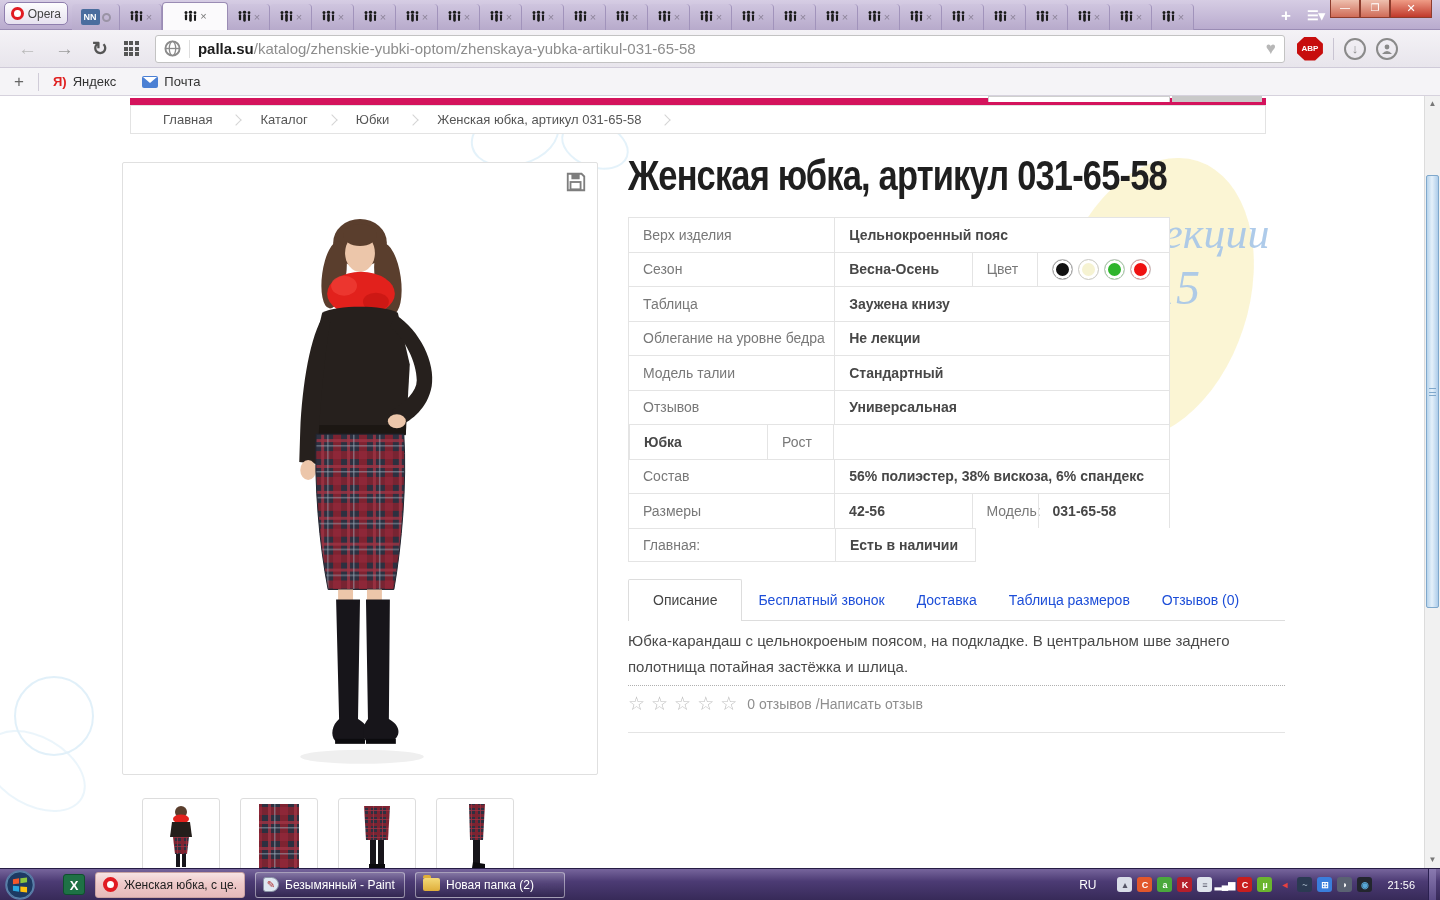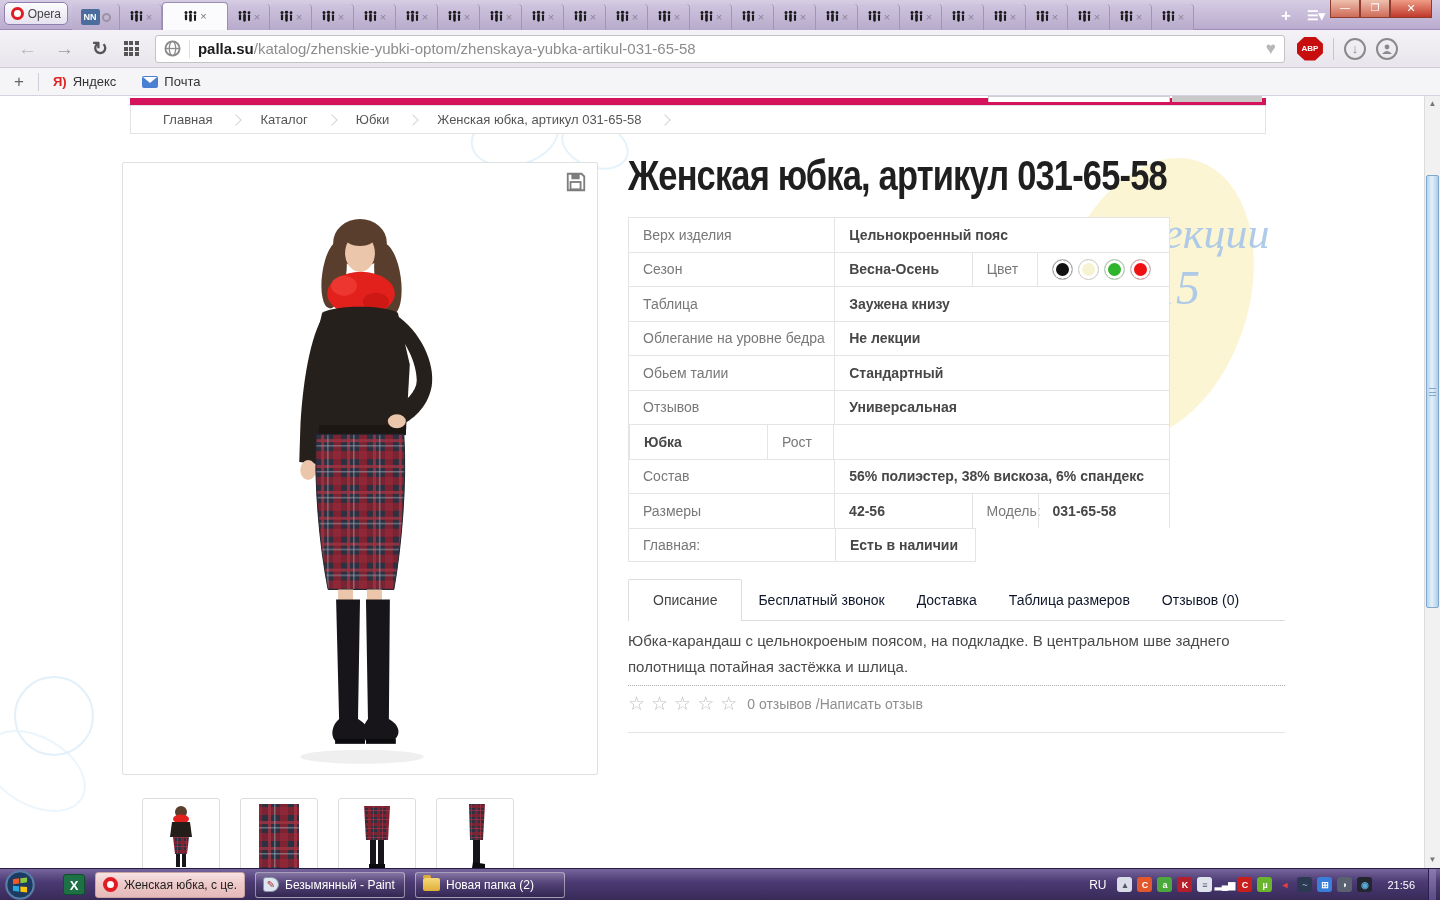--- a/index.html
+++ b/index.html
@@ -114,21 +114,21 @@
   .td { display:flex; align-items:center; padding-left:14px; }
   .td.c1 { width:206px; color:#787878; }
   .td.c2 { width:138px; font-weight:bold; color:#474747; border-left:1px solid #e4e4e4; }
   .td.c2.span { width:336px; }
   .td.c3 { width:66px; color:#787878; border-left:1px solid #e4e4e4; }
   .td.c4 { width:132px; font-weight:bold; color:#474747; border-left:1px solid #e4e4e4; gap:5px; }
   .swatch { width:21px; height:21px; border-radius:50%; border:1px solid #c9c9c9; box-shadow:inset 0 0 0 3px #fff; }
 
   .ptabs { position:absolute; left:628px; top:484px; width:657px; height:41px; display:flex; align-items:flex-end;
     border-bottom:1px solid #ddd; z-index:1; }
-  .ptab { font-size:14px; color:#0f172a; padding:0 16px 12px; }
+  .ptab { font-size:14px; color:#1d4ed8; padding:0 16px 12px; }
   .ptab.active { background:#fff; border:1px solid #ddd; border-bottom:none; color:#454545;
     padding:12px 24px 13px; margin-bottom:-1px; border-radius:2px 2px 0 0; }
   .p-desc { position:absolute; left:628px; top:532px; width:658px; font-size:15px; color:#4a4a4a; line-height:1.75; z-index:1; }
   .dotted-sep { position:absolute; left:628px; top:589px; width:657px; border-top:1px dotted #b0b0b0; z-index:1; }
   .stars-row { position:absolute; left:628px; top:596px; display:flex; align-items:center; z-index:1; }
   .star { color:#bdbdbd; font-size:19px; margin-right:6px; }
   .rev-txt { font-size:14px; color:#8e8e8e; margin-left:4px; }
   .rev-link { font-size:14px; color:#8e8e8e; }
   .solid-sep { position:absolute; left:628px; top:636px; width:657px; border-top:1px solid #e4e4e4; z-index:1; }
 
@@ -153,21 +153,21 @@
     background:linear-gradient(rgba(255,255,255,.18),rgba(255,255,255,.05) 45%,rgba(0,0,0,.12));
     display:flex; align-items:center; gap:6px; padding:0 7px; color:#fff; font-size:12px; }
   .task-btn.active { background:linear-gradient(#f7e3e3,#eec9c9 45%,#e5baba); color:#222; border-color:#caa3a3; }
   .task-btn .lbl { white-space:nowrap; overflow:hidden; }
   .ico-opera-sm { width:15px; height:15px; min-width:15px; border-radius:50%; border:4px solid #e11b22; background:#fff; }
   .ico-paint { width:16px; height:15px; min-width:16px; background:#dfe8f2; border:1px solid #8a93a5; border-radius:3px 8px 8px 3px;
     color:#b03030; font-size:10px; line-height:13px; text-align:center; }
   .ico-folder { width:17px; height:13px; min-width:17px; background:linear-gradient(#f4d978,#dfae3a); border-radius:2px; position:relative; }
   .ico-folder:before { content:""; position:absolute; left:0; top:-3px; width:8px; height:3px; background:#dfae3a; border-radius:2px 2px 0 0; }
   .tray { margin-left:auto; display:flex; align-items:center; gap:5px; padding-right:4px; }
-  .lang { color:#fff; font-size:12px; margin-right:6px; }
+  .lang { color:#fff; font-size:12px; margin-right:16px; }
   .tray-icon { width:15px; height:15px; border-radius:3px; font-size:9px; font-weight:bold;
     display:flex; align-items:center; justify-content:center; }
   .clock { color:#fff; font-size:11px; margin:0 8px 0 10px; }
   .show-desktop { width:8px; height:32px; background:linear-gradient(#8a7ab0,#5a4a85); border-left:1px solid #2a2050; }
   .svgdefs { position:absolute; width:0; height:0; }
 </style>
 </head>
 <body>
 
 <svg class="svgdefs" aria-hidden="true">
@@ -525,21 +525,21 @@
         </div>
         <div class="tr">
           <div class="td c1">Таблица</div>
           <div class="td c2 span">Заужена книзу</div>
         </div>
         <div class="tr">
           <div class="td c1">Облегание на уровне бедра</div>
           <div class="td c2 span">Не лекции</div>
         </div>
         <div class="tr">
-          <div class="td c1">Обьем талии</div>
+          <div class="td c1">Модель талии</div>
           <div class="td c2 span">Стандартный</div>
         </div>
         <div class="tr">
           <div class="td c1">Отзывов</div>
           <div class="td c2 span">Универсальная</div>
         </div>
         <div class="tr">
           <div class="td c2">Юбка</div>
           <div class="td c3">Рост</div>
           <div class="td c4"></div>

